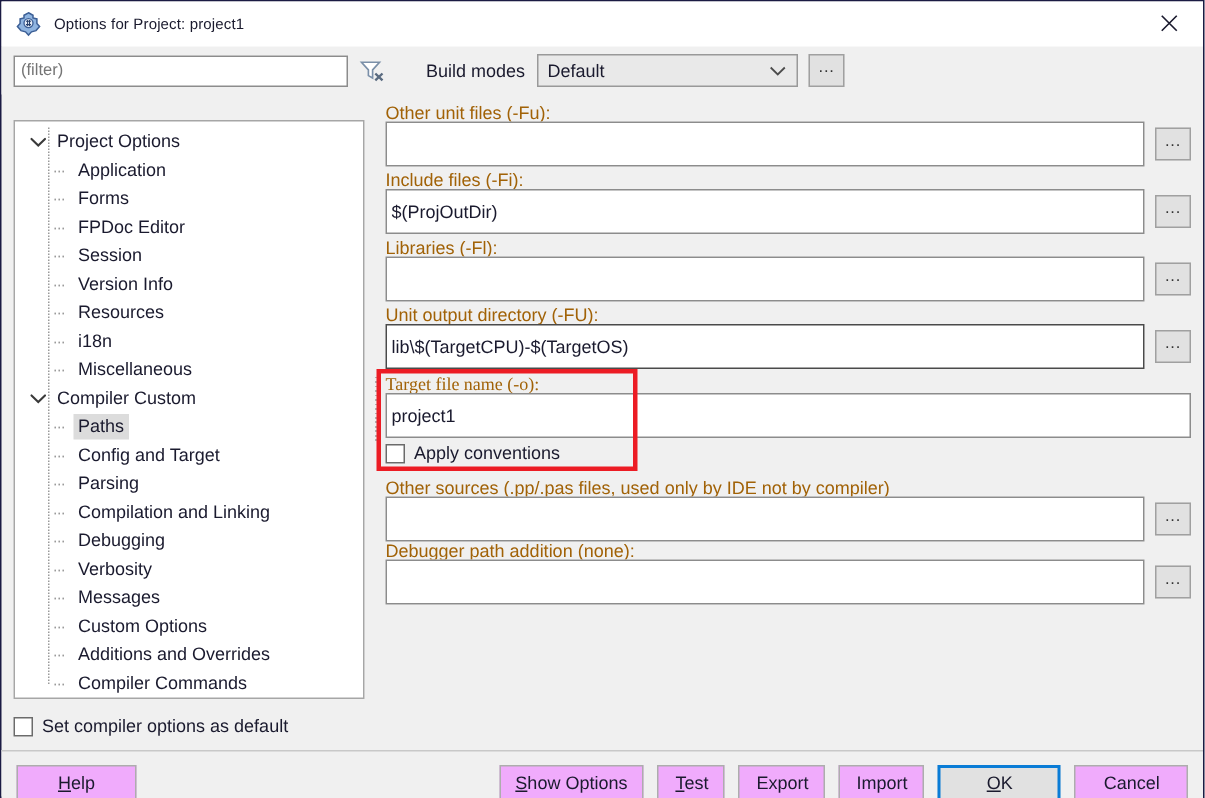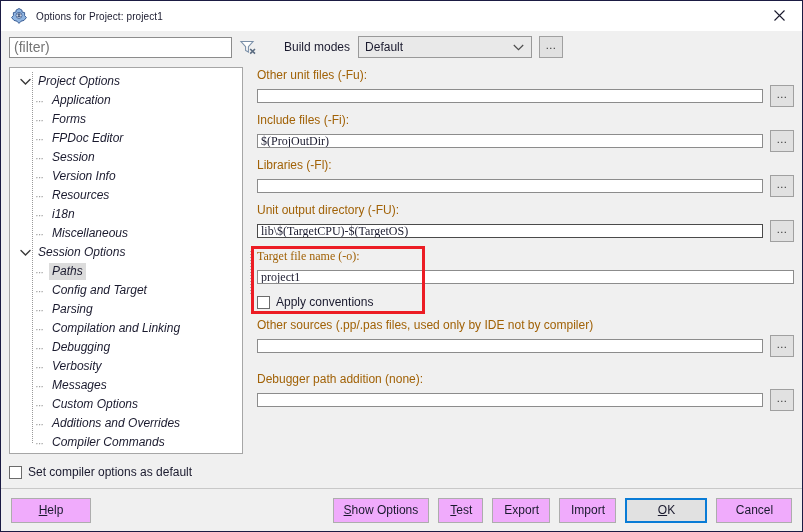--- a/index.html
+++ b/index.html
@@ -53,21 +53,21 @@
     display: flex; align-items: center;
     padding: 0 0 0 8px;
     background: #f0f0f0;
   }
   .filter-input {
     width: 223px; height: 21px;
     box-sizing: border-box;
     border: 1px solid #8c8c8c;
     background: #ffffff;
     font-family: "Liberation Sans", sans-serif;
-    font-size: 14px;
+    font-size: 11px;
     color: #6f6f6f;
     padding: 0 4px;
     line-height: 19px;
     outline: none;
   }
   .filter-clear {
     width: 20px; height: 21px;
     margin-left: 6px;
     display:flex;align-items:center;justify-content:center;
     background: transparent;
@@ -112,29 +112,28 @@
     padding: 0;
   }
   .leftcol {
     width: 250px; min-width:250px;
     display:flex; flex-direction:column;
     padding: 2px 0 0 8px;
     box-sizing: border-box;
   }
   .tree {
     flex: 1 1 auto;
-    margin-top: 2px;
+    margin-top: 15px;
     margin-bottom: 8px;
     margin-right: 8px;
     border: 1px solid #a6a6a6;
     background: #ffffff;
     overflow: hidden;
     padding-top: 4px;
     position: relative;
-    font-style: italic;
   }
   .tnode {
     height: 19px;
     display: flex; align-items: center;
     font-size: 12px;
     color: #1a1a2e;
     white-space: nowrap;
     position: relative;
   }
   .tnode .lbl { padding: 0 3px; line-height: 17px; }
@@ -199,25 +198,25 @@
     height: 17px;
     margin-top: 4px;
     white-space: nowrap;
   }
   .field-row {
     display: flex; align-items: center;
     height: 24px;
   }
   .field-input {
     flex: 1 1 auto;
-    height: 14px;
+    height: 30px;
     box-sizing: border-box;
     border: 1px solid #8c8c8c;
     background: #ffffff;
-    font-family: Liberation Serif, serif;
+    font-family: Liberation Sans, sans-serif;
     font-size: 12px;
     color: #1a1a2e;
     padding: 0 3px;
     line-height: 20px;
     outline: none;
   }
   .field-input.focused { border: 1px solid #4a4a4a; }
   .field-row .ellipsis-btn { margin-left: 7px; flex: 0 0 auto; }
   .checkrow {
     display: flex; align-items: center;
@@ -348,21 +347,21 @@
           <div class="tnode child">
             <span class="dashes">···</span>
             <span class="lbl">Miscellaneous</span>
           </div>
           <div class="tnode root">
             <span class="expander">
               <svg width="11" height="8" viewBox="0 0 11 8">
                 <path d="M1 1.6 L5.5 6 L10 1.6" stroke="#3a3a3a" stroke-width="1.4" fill="none" stroke-linecap="round"></path>
               </svg>
             </span>
-            <span class="lbl">Session Options</span>
+            <span class="lbl">Compiler Custom</span>
           </div>
           <div class="tnode child selected">
             <span class="dashes">···</span>
             <span class="lbl">Paths</span>
           </div>
           <div class="tnode child">
             <span class="dashes">···</span>
             <span class="lbl">Config and Target</span>
           </div>
           <div class="tnode child">
@@ -453,21 +452,21 @@
       </div>
 
       <div class="field-label" style="margin-top:5px;">Other sources (.pp/.pas files, used only by IDE not by compiler)</div>
       <div class="field-row">
         <input class="field-input" type="text" value="" style="">
         <div class="ellipsis-btn">
           <span>...</span>
         </div>
       </div>
 
-      <div class="field-label" style="margin-top:13px;">Debugger path addition (none):</div>
+      <div class="field-label" style="margin-top:1px;">Debugger path addition (none):</div>
       <div class="field-row">
         <input class="field-input" type="text" value="" style="">
         <div class="ellipsis-btn">
           <span>...</span>
         </div>
       </div>
 
       <div class="redbox" id="redbox" style="left: 0px; top: 183px; width: 174px; height: 68px; border-color: rgb(236, 28, 36);"></div>
     </div>
   </div>

